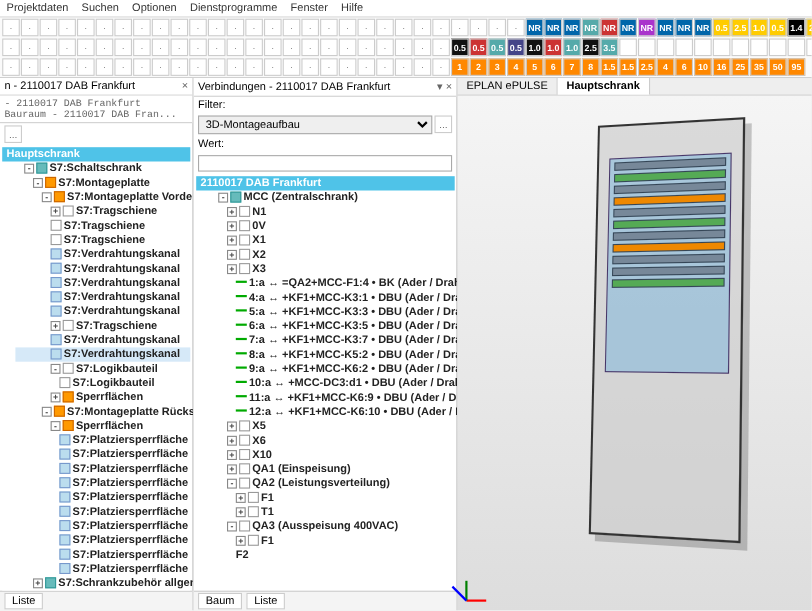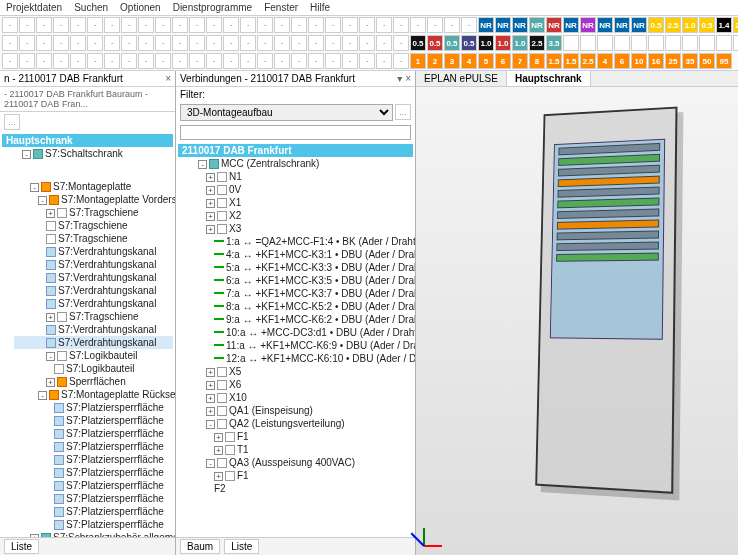--- a/index.html
+++ b/index.html
@@ -15,21 +15,21 @@
 .mid-panel { width: 240px; background: #fff; border-right: 1px solid #b0b0b0; display: flex; flex-direction: column; overflow: hidden; }
 .view-panel { flex: 1; background: #e8e8e8; display: flex; flex-direction: column; }
 .panel-title { background: #fff; padding: 2px 4px; border-bottom: 1px solid #d0d0d0; display: flex; justify-content: space-between; align-items: center; }
 .panel-title .x { cursor: pointer; color: #666; }
 .dd { display: flex; gap: 2px; padding: 2px 4px; }
 .dd select, .dd input { flex: 1; font-size: 10px; border: 1px solid #aaa; padding: 1px 2px; }
 .dd .lbl { min-width: 30px; }
 .tree { flex: 1; overflow: auto; padding: 2px; }
 .tree-root { background: #fff; }
 .tree-hdr { background: #4fc3e8; color: #fff; padding: 1px 4px; font-weight: bold; }
-.tree ul { list-style: none; padding-left: 12px; }
+.tree ul { list-style: none; padding-left: 12px; font-weight: bold; }
 .tree li { white-space: nowrap; padding: 0; line-height: 13px; color: #222; }
 .tree li > span { display: inline-block; }
 .tree .tg { display: inline-block; width: 9px; height: 9px; border: 1px solid #888; text-align: center; line-height: 7px; font-size: 8px; margin-right: 2px; cursor: pointer; background: #fff; color: #444; }
 .tree .ico { display: inline-block; width: 10px; height: 10px; margin-right: 2px; vertical-align: middle; }
 .ico-box { background: #6bb; border: 1px solid #399; }
 .ico-pl  { background: #f90; border: 1px solid #c60; }
 .ico-wh  { background: #fff; border: 1px solid #999; }
 .ico-lb  { background: #bde; border: 1px solid #79c; }
 .ico-wire{ border-bottom: 2px solid #0a0; height: 2px !important; background: none; margin-bottom: 3px; }
 .tree .sel { background: #d6e9f8; }
@@ -203,47 +203,48 @@
 </div>
 
 <div class="content">
 
   <div class="side-panel">
     <div class="panel-title">
       <span>n - 2110017 DAB Frankfurt</span>
       <span class="x">×</span>
     </div>
     <div class="panel-title">
-      <span style="font-size:9px;color:#666;">- 2110017 DAB Frankfurt   Bauraum - 2110017 DAB Fran...</span>
+      <span style="font-size:9px;color:#666;font-family:Liberation Mono, monospace;">- 2110017 DAB Frankfurt   Bauraum - 2110017 DAB Fran...</span>
     </div>
     <div class="dd">
       <button class="tb-btn">…</button>
     </div>
     <div class="tree">
       <div class="tree-root">
         <div class="tree-hdr">Hauptschrank</div>
         <ul id="left-tree">
             <li style="padding-left: 8px;"><span class="tg">-</span><span class="ico ico-box"></span><span>S7:Schaltschrank</span></li>
-            <li style="padding-left: 16px; margin-top: 20px;"><span class="tg">-</span><span class="ico ico-pl"></span><span>S7:Montageplatte</span></li>
+            <li style="padding-left: 16px;"><span class="tg">-</span><span class="ico ico-pl"></span><span>S7:Montageplatte</span></li>
             <li style="padding-left: 24px;"><span class="tg">-</span><span class="ico ico-pl"></span><span>S7:Montageplatte Vorderseite</span></li>
             <li style="padding-left: 32px;"><span class="tg">+</span><span class="ico ico-wh"></span><span>S7:Tragschiene</span></li>
             <li style="padding-left: 32px;"><span class="ico ico-wh"></span><span>S7:Tragschiene</span></li>
             <li style="padding-left: 32px;"><span class="ico ico-wh"></span><span>S7:Tragschiene</span></li>
             <li style="padding-left: 32px;"><span class="ico ico-lb"></span><span>S7:Verdrahtungskanal</span></li>
             <li style="padding-left: 32px;"><span class="ico ico-lb"></span><span>S7:Verdrahtungskanal</span></li>
             <li style="padding-left: 32px;"><span class="ico ico-lb"></span><span>S7:Verdrahtungskanal</span></li>
             <li style="padding-left: 32px;"><span class="ico ico-lb"></span><span>S7:Verdrahtungskanal</span></li>
             <li style="padding-left: 32px;"><span class="ico ico-lb"></span><span>S7:Verdrahtungskanal</span></li>
             <li style="padding-left: 32px;"><span class="tg">+</span><span class="ico ico-wh"></span><span>S7:Tragschiene</span></li>
             <li style="padding-left: 32px;"><span class="ico ico-lb"></span><span>S7:Verdrahtungskanal</span></li>
             <li class="sel" style="padding-left: 32px;"><span class="ico ico-lb"></span><span>S7:Verdrahtungskanal</span></li>
             <li style="padding-left: 32px;"><span class="tg">-</span><span class="ico ico-wh"></span><span>S7:Logikbauteil</span></li>
             <li style="padding-left: 40px;"><span class="ico ico-wh"></span><span>S7:Logikbauteil</span></li>
             <li style="padding-left: 32px;"><span class="tg">+</span><span class="ico ico-pl"></span><span>Sperrflächen</span></li>
             <li style="padding-left: 24px;"><span class="tg">-</span><span class="ico ico-pl"></span><span>S7:Montageplatte Rückseite</span></li>
+            <li style="padding-left: 32px;"><span class="tg">-</span><span class="ico ico-pl"></span><span>Sperrflächen</span></li>
             <li style="padding-left: 40px;"><span class="ico ico-lb"></span><span>S7:Platziersperrfläche</span></li>
             <li style="padding-left: 40px;"><span class="ico ico-lb"></span><span>S7:Platziersperrfläche</span></li>
             <li style="padding-left: 40px;"><span class="ico ico-lb"></span><span>S7:Platziersperrfläche</span></li>
             <li style="padding-left: 40px;"><span class="ico ico-lb"></span><span>S7:Platziersperrfläche</span></li>
             <li style="padding-left: 40px;"><span class="ico ico-lb"></span><span>S7:Platziersperrfläche</span></li>
             <li style="padding-left: 40px;"><span class="ico ico-lb"></span><span>S7:Platziersperrfläche</span></li>
             <li style="padding-left: 40px;"><span class="ico ico-lb"></span><span>S7:Platziersperrfläche</span></li>
             <li style="padding-left: 40px;"><span class="ico ico-lb"></span><span>S7:Platziersperrfläche</span></li>
             <li style="padding-left: 40px;"><span class="ico ico-lb"></span><span>S7:Platziersperrfläche</span></li>
             <li style="padding-left: 40px;"><span class="ico ico-lb"></span><span>S7:Platziersperrfläche</span></li>
@@ -260,20 +261,23 @@
     <div class="panel-title">
       <span>Verbindungen - 2110017 DAB Frankfurt</span>
       <span class="x">▾ ×</span>
     </div>
     <div class="dd">
       <span class="lbl">Filter:</span>
     </div>
     <div class="dd">
       <select><option>3D-Montageaufbau</option></select>
       <button class="tb-btn">…</button>
+    </div>
+    <div class="dd">
+      <span class="lbl">Wert:</span>
     </div>
     <div class="dd">
       <input value="" style="">
     </div>
     <div class="tree">
       <div class="tree-root">
         <div class="tree-hdr" style="background:#4fc3e8;">2110017 DAB Frankfurt</div>
         <ul id="mid-tree">
             <li style="padding-left: 8px;"><span class="tg">-</span><span class="ico ico-box"></span><span>MCC (Zentralschrank)</span></li>
             <li style="padding-left: 16px;"><span class="tg">+</span><span class="ico ico-wh"></span><span>N1</span></li>

